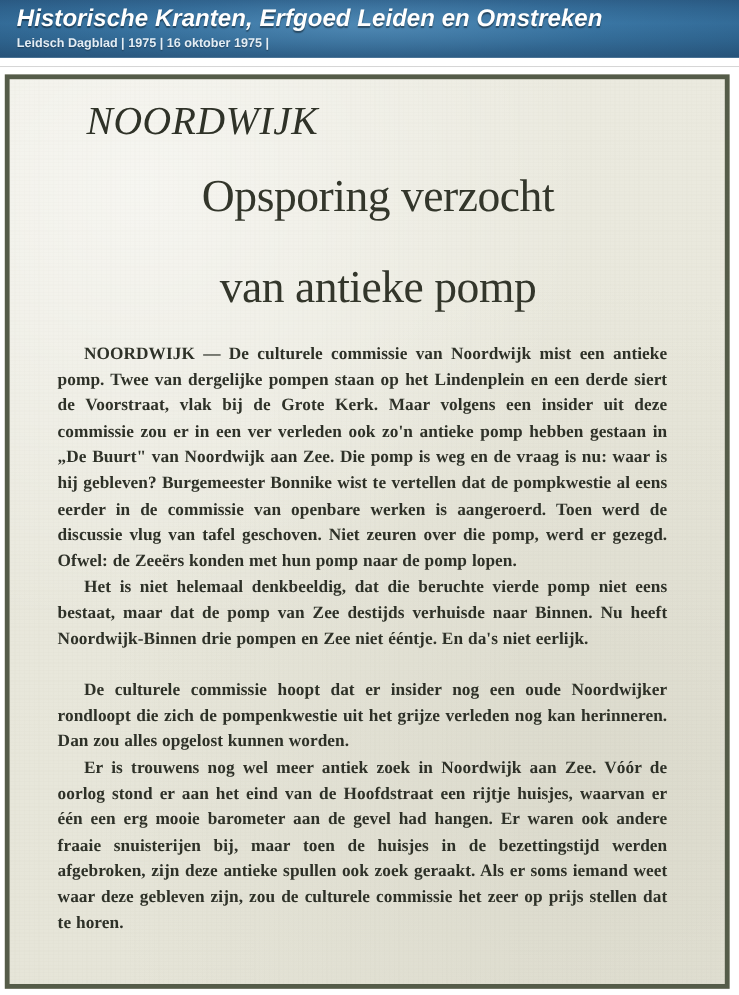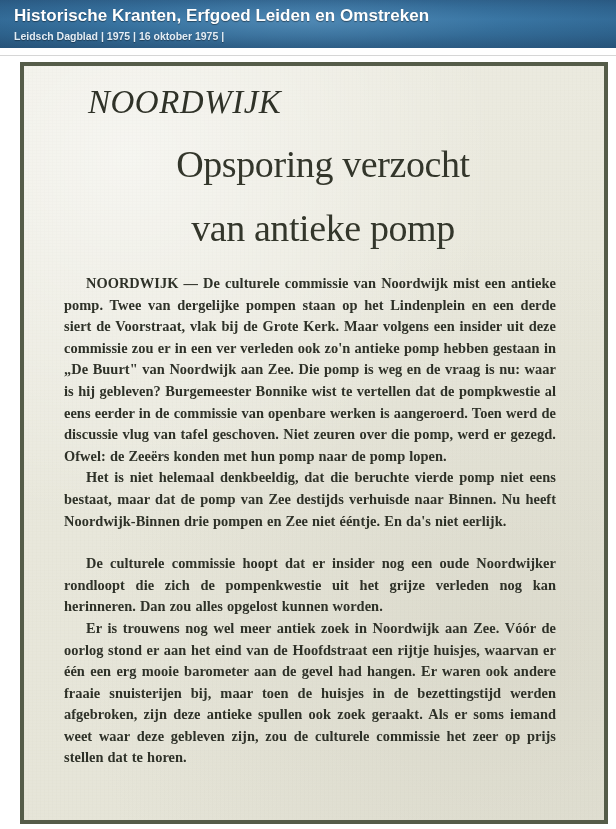--- a/index.html
+++ b/index.html
@@ -30,26 +30,27 @@
     position: absolute;
     left: 0; top: 0; bottom: 0;
     width: 100%;
     background: radial-gradient(ellipse 70% 120% at 50% 45%, rgba(120,175,215,0.38) 0%, rgba(90,150,195,0.12) 45%, rgba(25,60,95,0.30) 100%);
     pointer-events: none;
   }
   .app-header > * { position: relative; z-index: 2; }
 
   .archive-title {
     color: #ffffff;
-    font-size: 17px;
+    font-size: 20px;
     font-weight: bold;
     letter-spacing: 0.05px;
     line-height: 18px;
     margin: 2px 0 0 0;
     text-shadow: 0 1px 1px rgba(0,0,0,0.42);
+    font-style: italic;
   }
   .archive-meta {
     color: #e3edf5;
     font-size: 10.5px;
     font-weight: bold;
     line-height: 14px;
     margin: 4px 0 0 0;
     text-shadow: 0 1px 1px rgba(0,0,0,0.35);
   }
 
@@ -61,21 +62,21 @@
     border-bottom: 1px solid #d6d6d6;
     box-sizing: border-box;
   }
 
   
   .clipping-wrap {
     position: relative;
     width: 616px;
     height: 772px;
     background: #ffffff;
-    padding: 6px 8px 4px 20px;
+    padding: 6px 8px 4px 4px;
     box-sizing: border-box;
   }
   .clipping {
     position: relative;
     width: 100%;
     height: 100%;
     box-sizing: border-box;
     border: 4px solid #555c49;
     background: #eae9de;
     background-image:
@@ -115,21 +116,21 @@
     font-weight: normal;
     color: #33362b;
     font-size: 38px;
     line-height: 57px;
     letter-spacing: -0.4px;
     margin: 14px 0 0 0;
     padding-left: 18px;
     text-align: center;
   }
   .headline .hl-line { display: block; white-space: nowrap; }
-  .headline .hl-line.l2 { margin-top: 7px; }
+  .headline .hl-line.l2 { margin-top: 19px; }
 
   .body-col {
     margin: 16px 32px 0 24px;
   }
   .body-col p {
     font-family: "Liberation Serif", serif;
     font-weight: bold;
     font-size: 14.4px;
     line-height: 21.6px;
     color: #2e3128;

